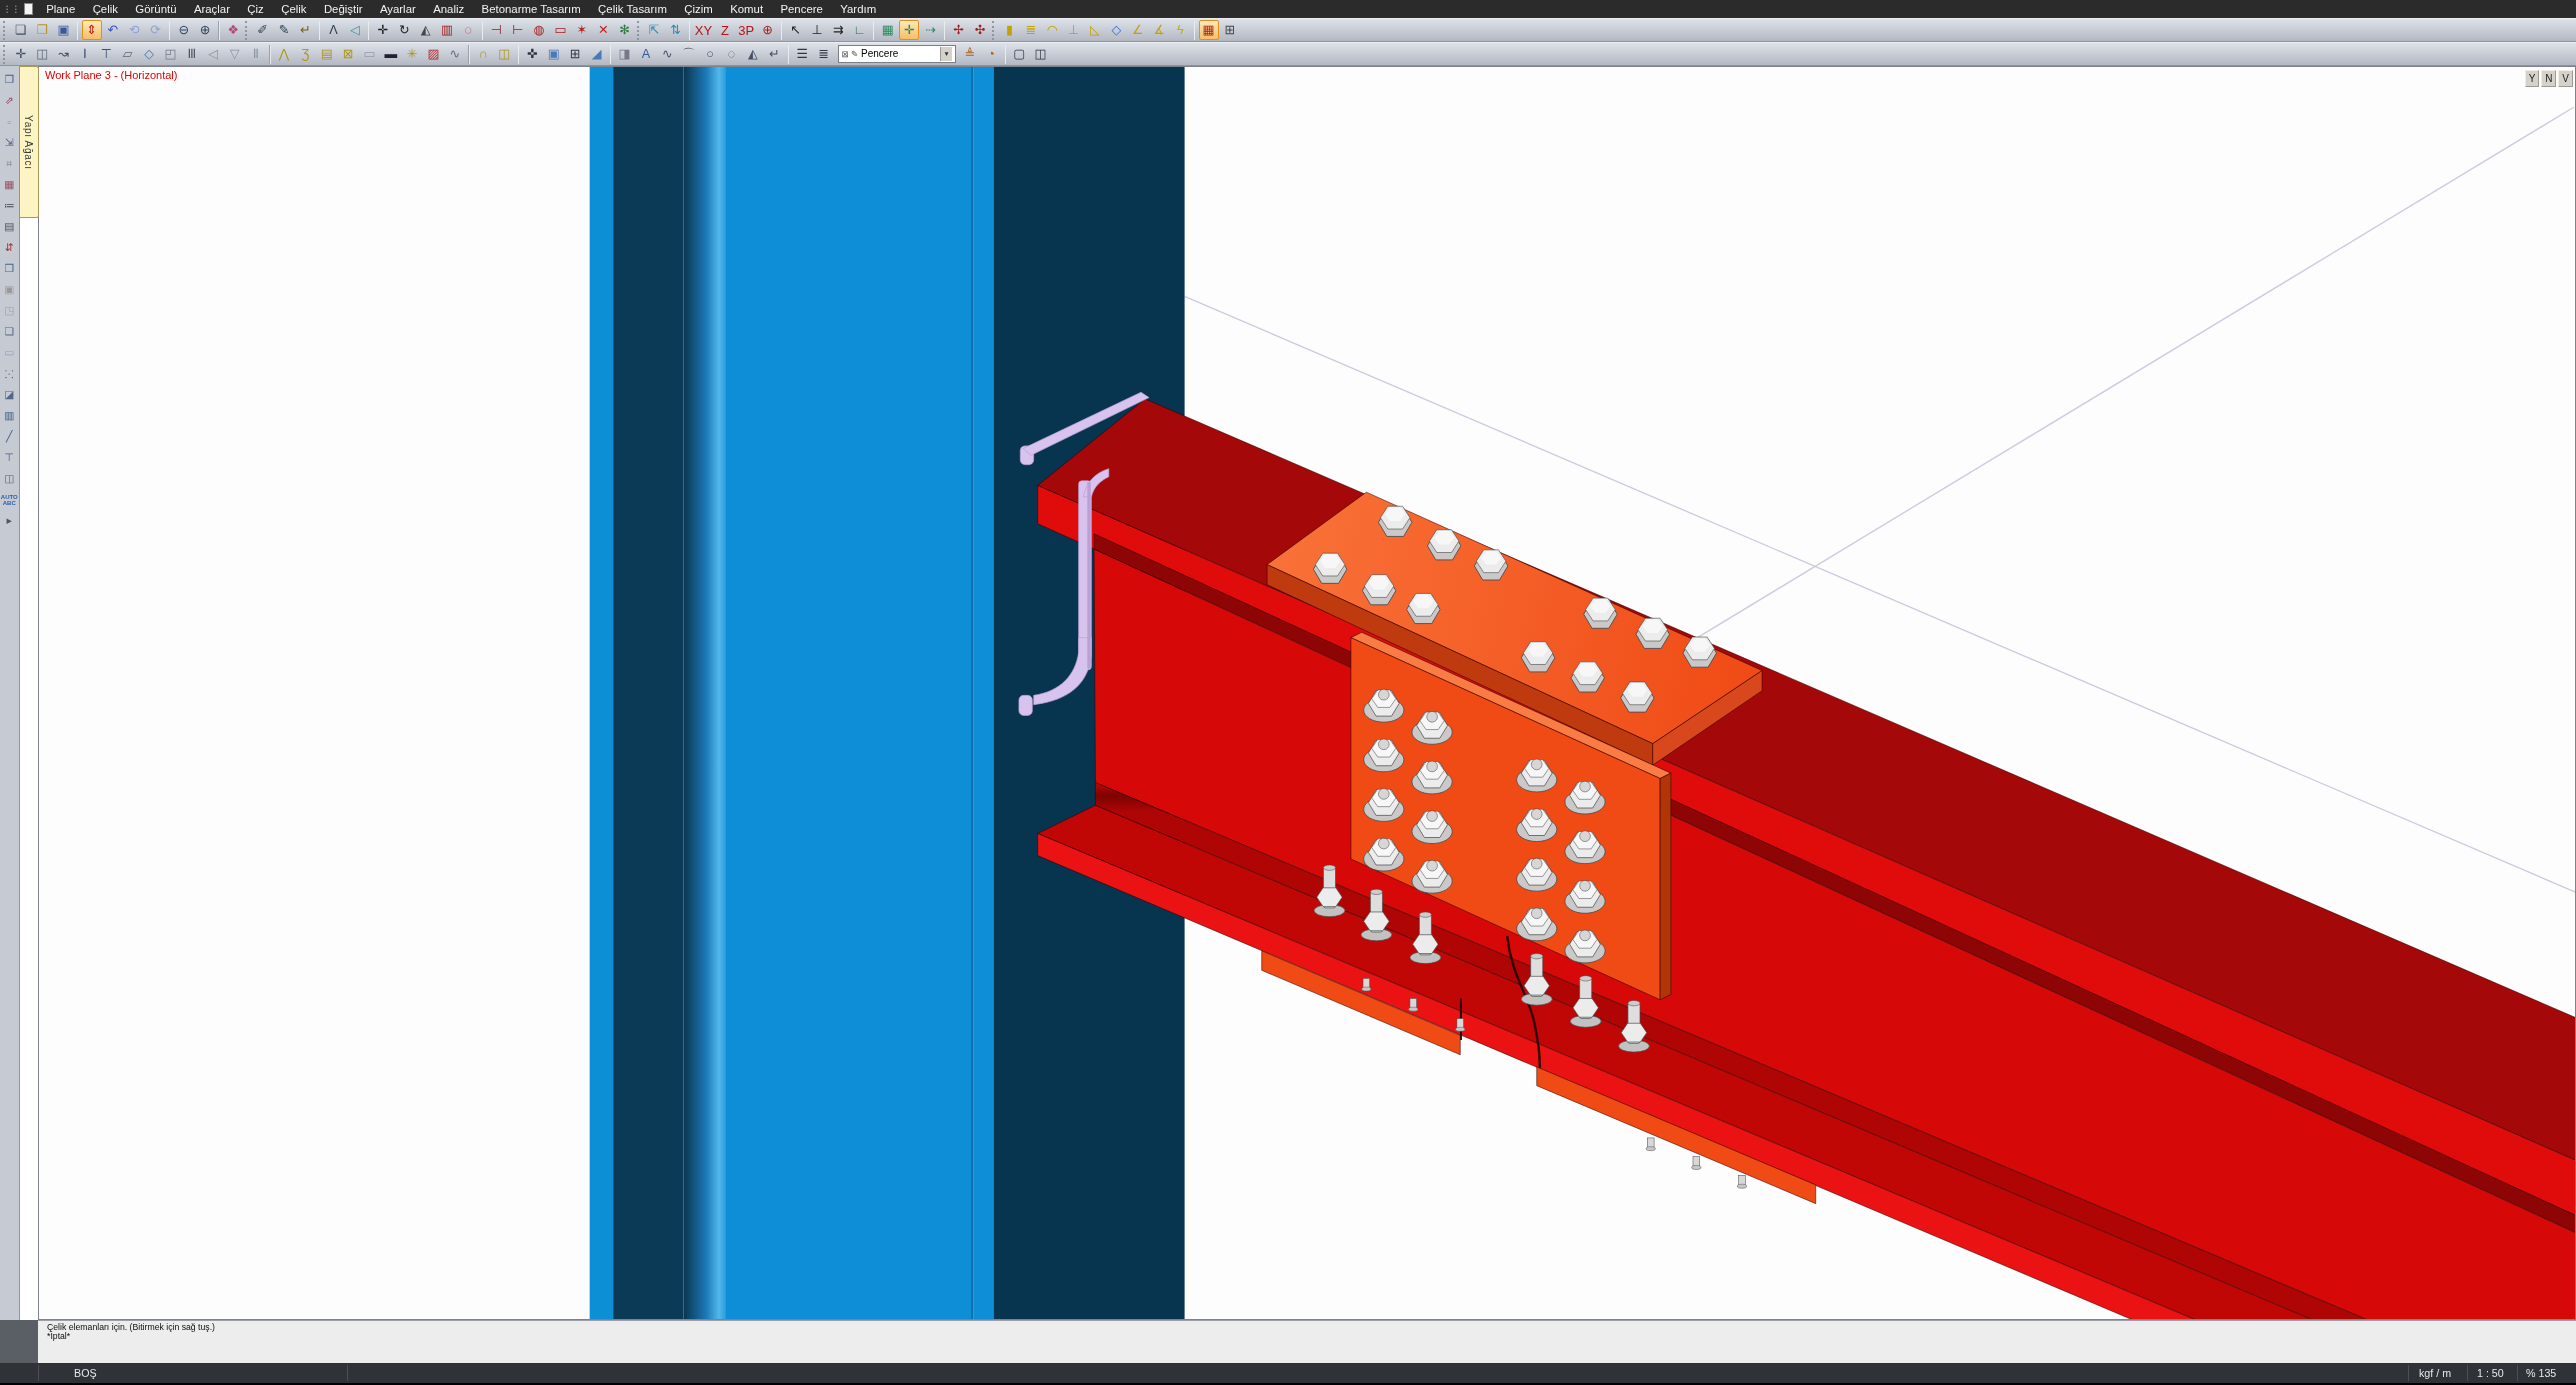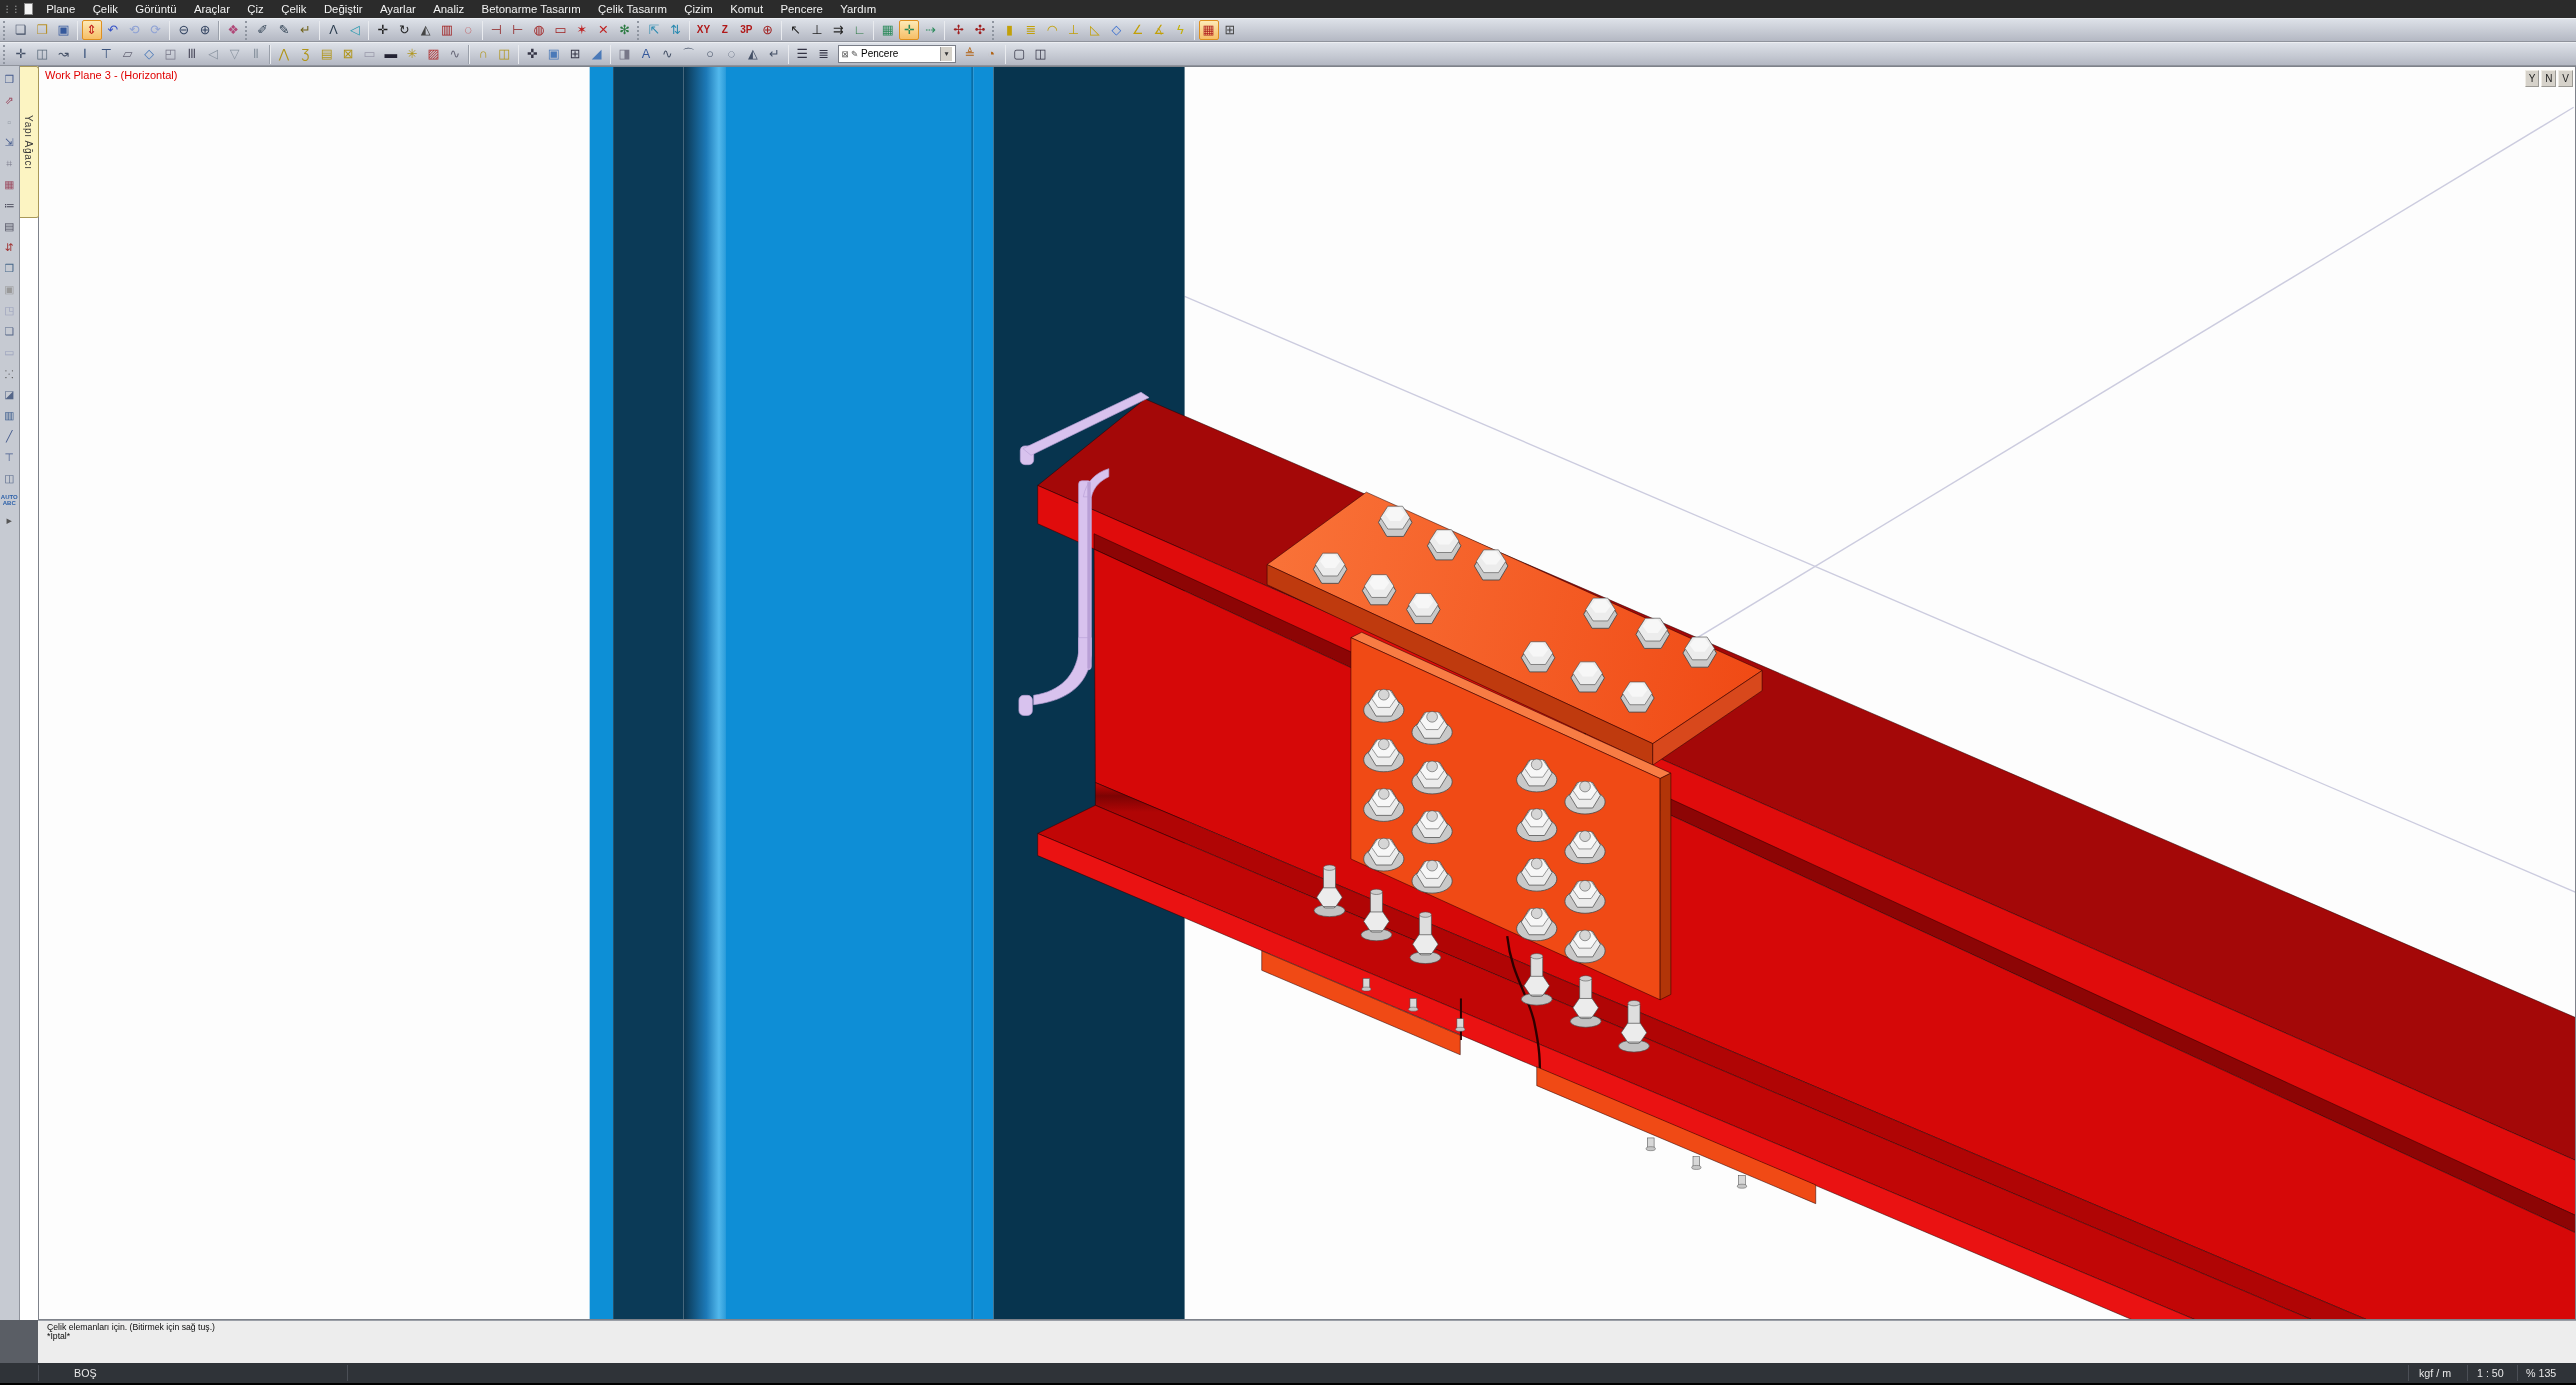--- a/index.html
+++ b/index.html
@@ -7,21 +7,21 @@
 body{font-family:"Liberation Sans",sans-serif;position:relative;background:#fff}
 .menubar{position:absolute;left:0;top:0;width:100%;height:18px;background:#2b2b2b;display:flex;align-items:center;color:#f2f2f2;font-size:11.4px;z-index:9}
 .menubar .mico{color:#cfcfcf;font-size:8.7px;padding:0 2.7px}
 .menubar .mdoc{width:9.4px;height:12px;background:#f4f4f4;border:0.7px solid #888;margin:0 4px 0 1.3px}
 .menubar .mi{padding:0 8.7px;height:18px;display:flex;align-items:center;cursor:default}
 .tb{position:absolute;left:0;width:100%;height:24px;background:linear-gradient(#dde1e8,#b4b8c3);border-top:0.7px solid #eceef2;border-bottom:0.7px solid #8f939c;display:flex;align-items:center;padding:0 2px;z-index:8}
 #tb1{top:18px}
 #tb2{top:42px}
 .tbtn{width:20px;height:20px;margin:0 0.7px;display:flex;align-items:center;justify-content:center;font-size:12.7px;border-radius:2px;border:0.7px solid transparent;flex:none;cursor:pointer;line-height:1}
 .tbtn.hl{background:linear-gradient(#fdeab6,#f6be66);border-color:#de9020}
-.ttxt{font-weight:bold;font-size:10px}
+.ttxt{font-weight:normal;font-size:13px}
 .tsep{width:1.3px;height:19px;background:#9aa0aa;border-right:0.7px solid #e9ebef;margin:0 2.7px;flex:none}
 .tgrip{width:3.4px;height:19px;border-left:2px dotted #8f95a0;margin:0 3.4px 0 1.3px;flex:none}
 .combo{height:17.4px;width:118px;background:#fff;border:0.7px solid #7a7e88;display:flex;align-items:center;font-size:10px;margin:0 3.4px;padding:0 2.7px;gap:2.7px;flex:none}
 .combo .cic{font-size:8.7px;color:#555}
 .combo .arr{margin-left:auto;width:12px;height:14.8px;background:#d6d2ca;border-left:0.7px solid #999;font-size:6.7px;display:flex;align-items:center;justify-content:center;color:#333}
 .sidebar{position:absolute;left:0;top:66px;width:19.5px;height:1254px;background:#c6cad2;border-right:0.7px solid #8f939c;display:flex;flex-direction:column;align-items:center;padding-top:3.4px;z-index:7}
 .sbtn{width:17px;height:17px;margin:2px 0;display:flex;align-items:center;justify-content:center;font-size:10.7px;border-radius:1.3px;flex:none;cursor:pointer}
 .sbtn.small{font-size:6px;font-weight:bold;line-height:6px;text-align:center;color:#2a5fa8}
 .vtab{position:absolute;left:19.5px;top:66px;width:19px;height:152px;background:#fcf4c2;border:0.7px solid #a89858;border-left:none;border-radius:0 2.7px 2.7px 0;display:flex;align-items:center;justify-content:center;z-index:6}
 .vtab span{writing-mode:vertical-rl;font-size:10px;color:#3a3a3a;white-space:nowrap;letter-spacing:0.7px}

